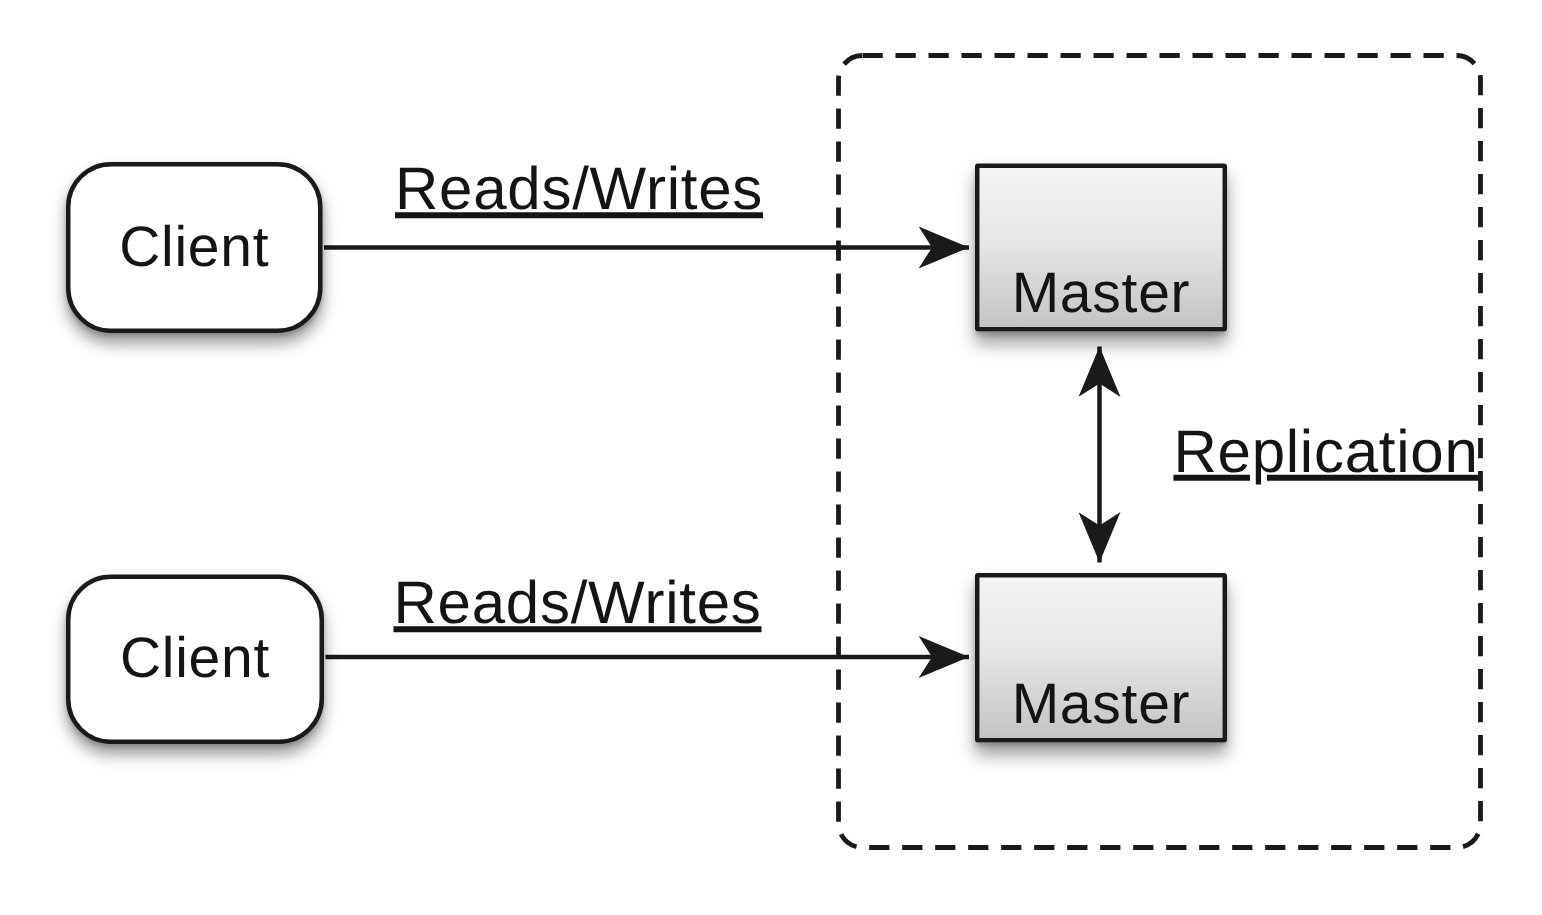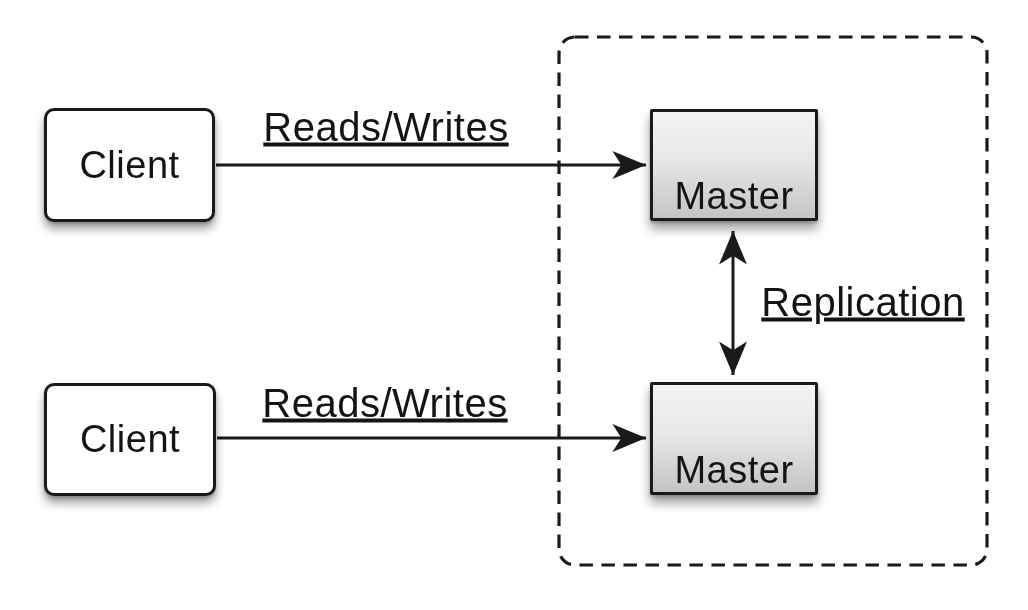--- a/index.html
+++ b/index.html
@@ -36,21 +36,21 @@
     display: flex;
     align-items: center;
     justify-content: center;
     border: 3px solid var(--stroke, #1a1a1a);
     font-size: 38px;
     color: var(--text, #141414);
     letter-spacing: 0.5px;
   }
   .client {
     background: var(--client-fill, #ffffff);
-    border-radius: 10px;
+    border-radius: 30px;
     box-shadow: 0 7px 10px rgba(0,0,0,0.38), 0 2px 3px rgba(0,0,0,0.18);
   }
   .master {
     background: linear-gradient(180deg,
       var(--master-fill-top, #f5f5f5) 0%,
       #e7e7e7 45%,
       var(--master-fill-bottom, #c5c5c5) 100%);
     border-radius: 2px;
     box-shadow: 0 8px 11px rgba(0,0,0,0.38), 0 2px 3px rgba(0,0,0,0.18);
     align-items: flex-end;
@@ -99,15 +99,15 @@
   </div>
 
   <div class="node master" style="left:650px; top:382px; width:168px; height:113px;">
     <span>Master</span>
   </div>
 
   <div class="edge-label" style="left:386px; top:127px;">Reads/Writes</div>
 
   <div class="edge-label" style="left:385px; top:403px;">Reads/Writes</div>
 
-  <div class="edge-label" style="left:863px; top:302px;">Replication</div>
+  <div class="edge-label" style="left:884px; top:302px;">Replication</div>
 
 </div>
 
 </body></html>

